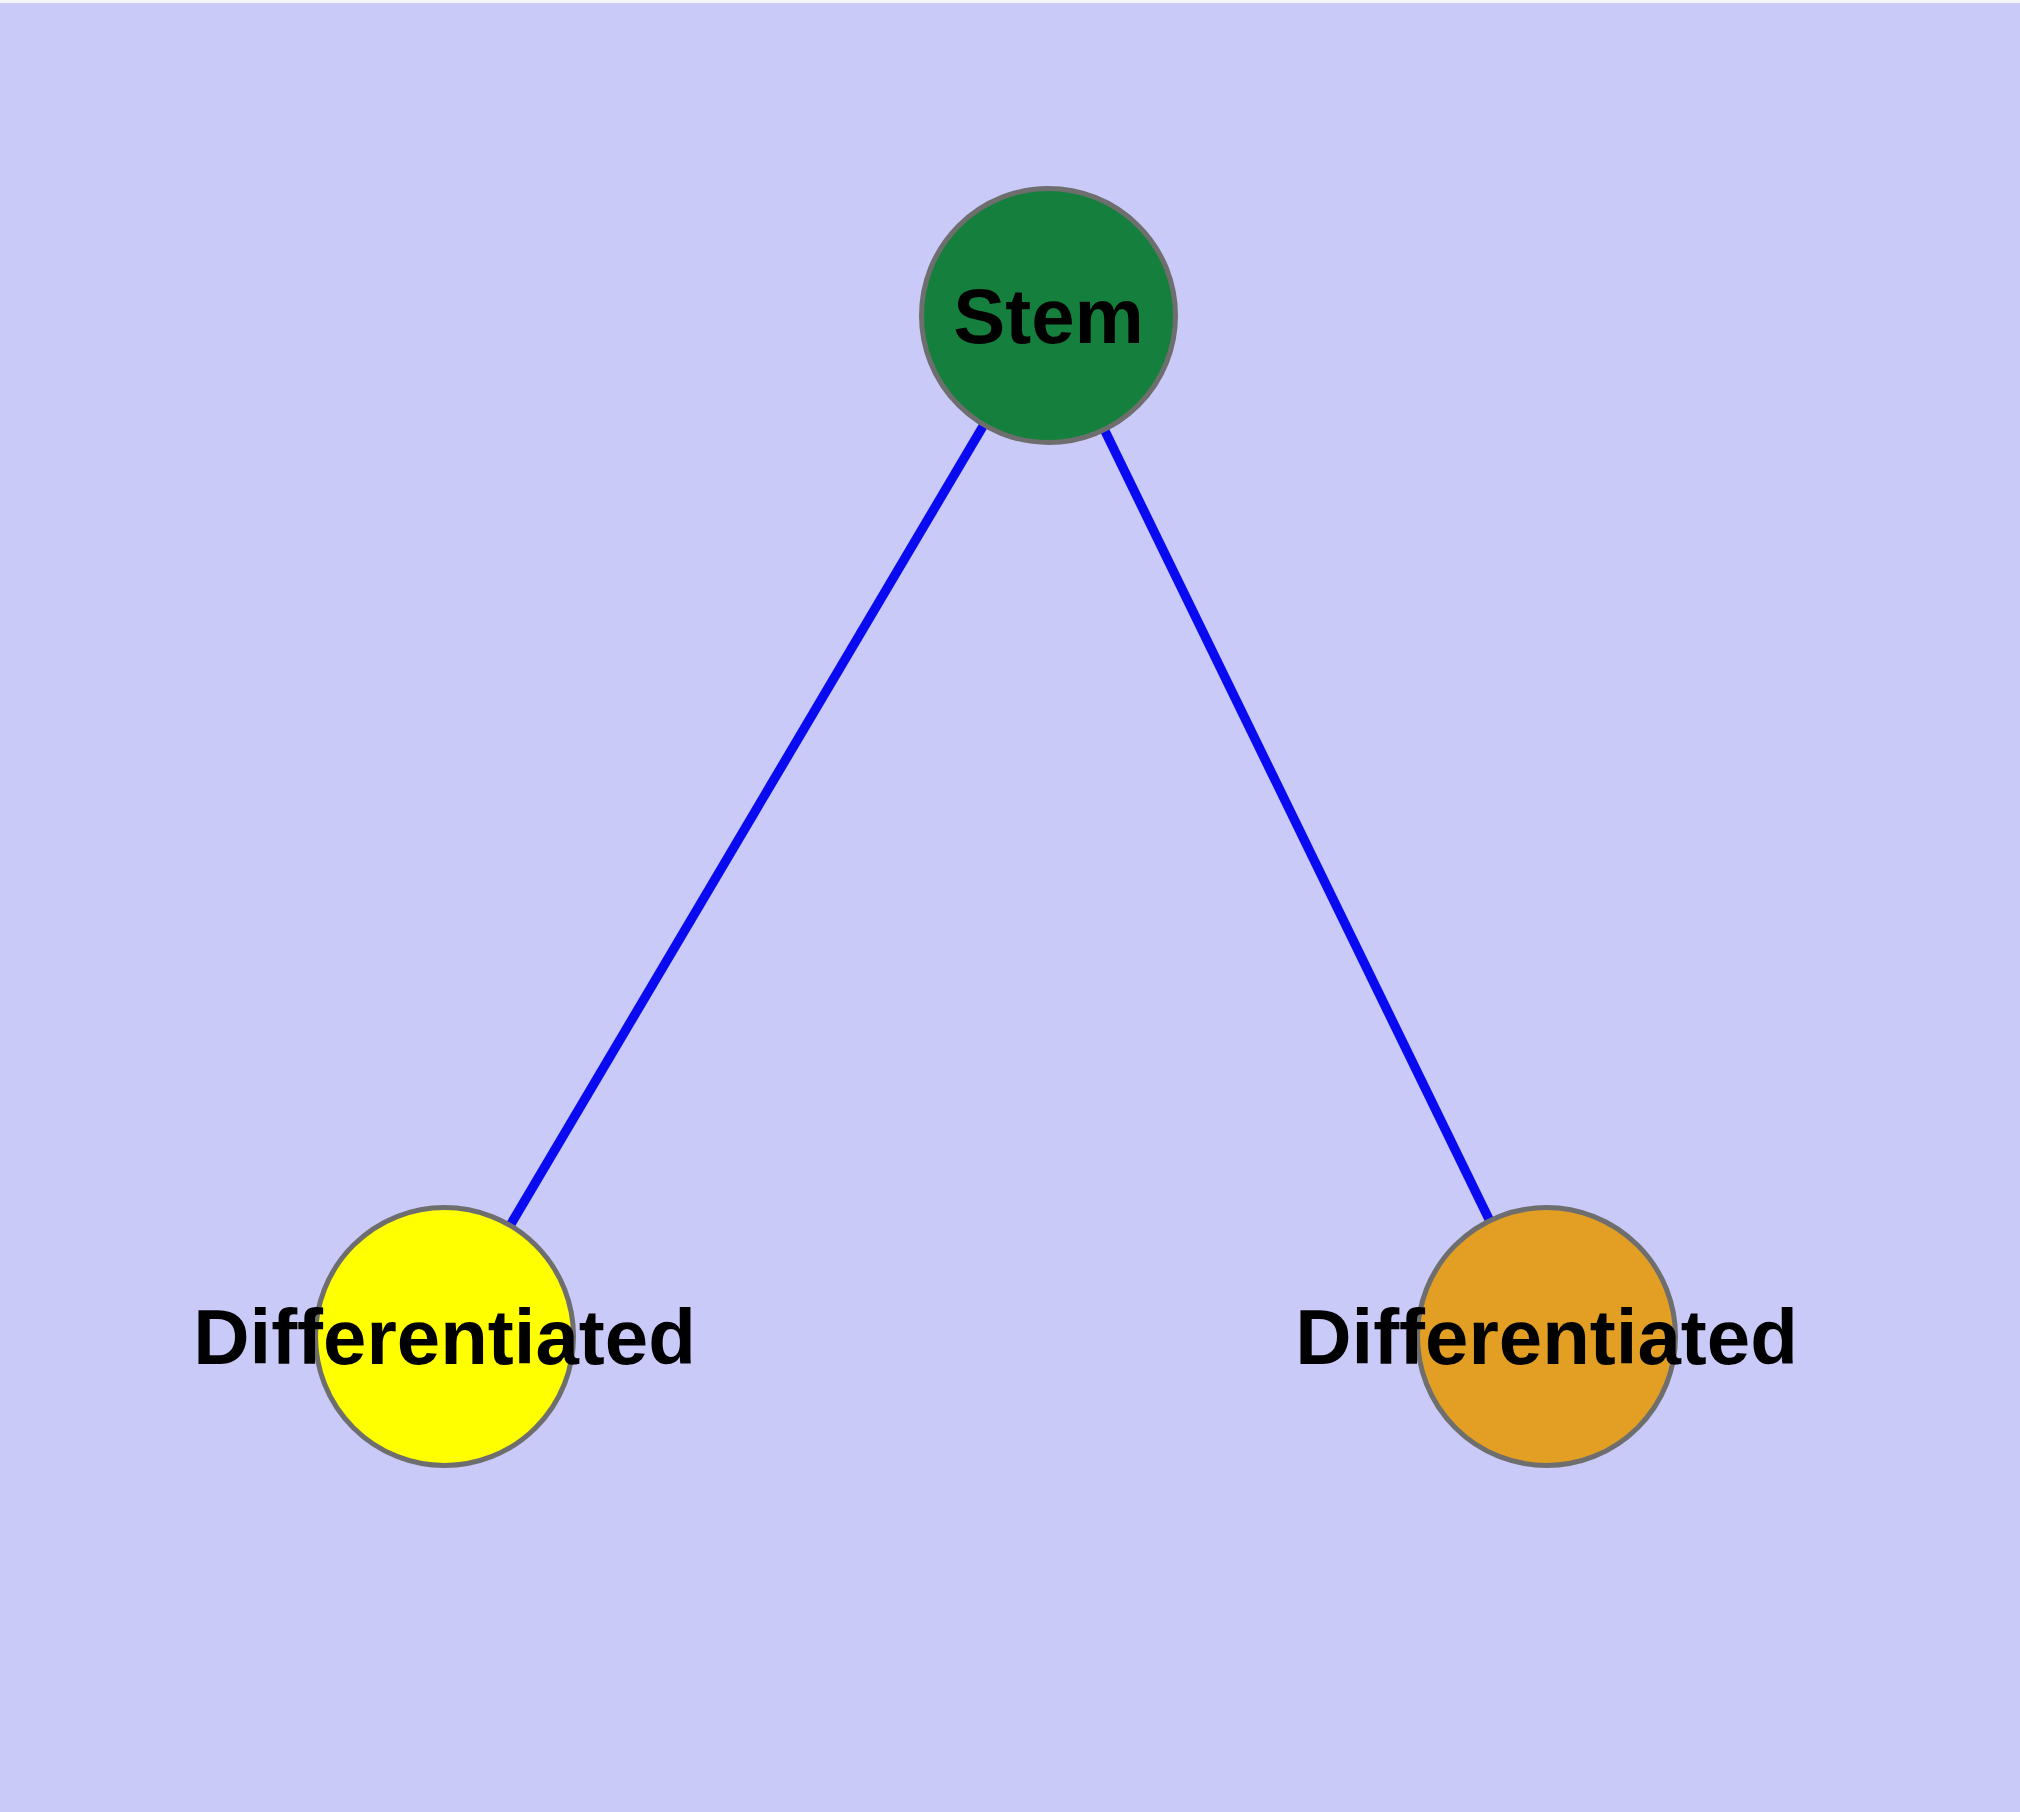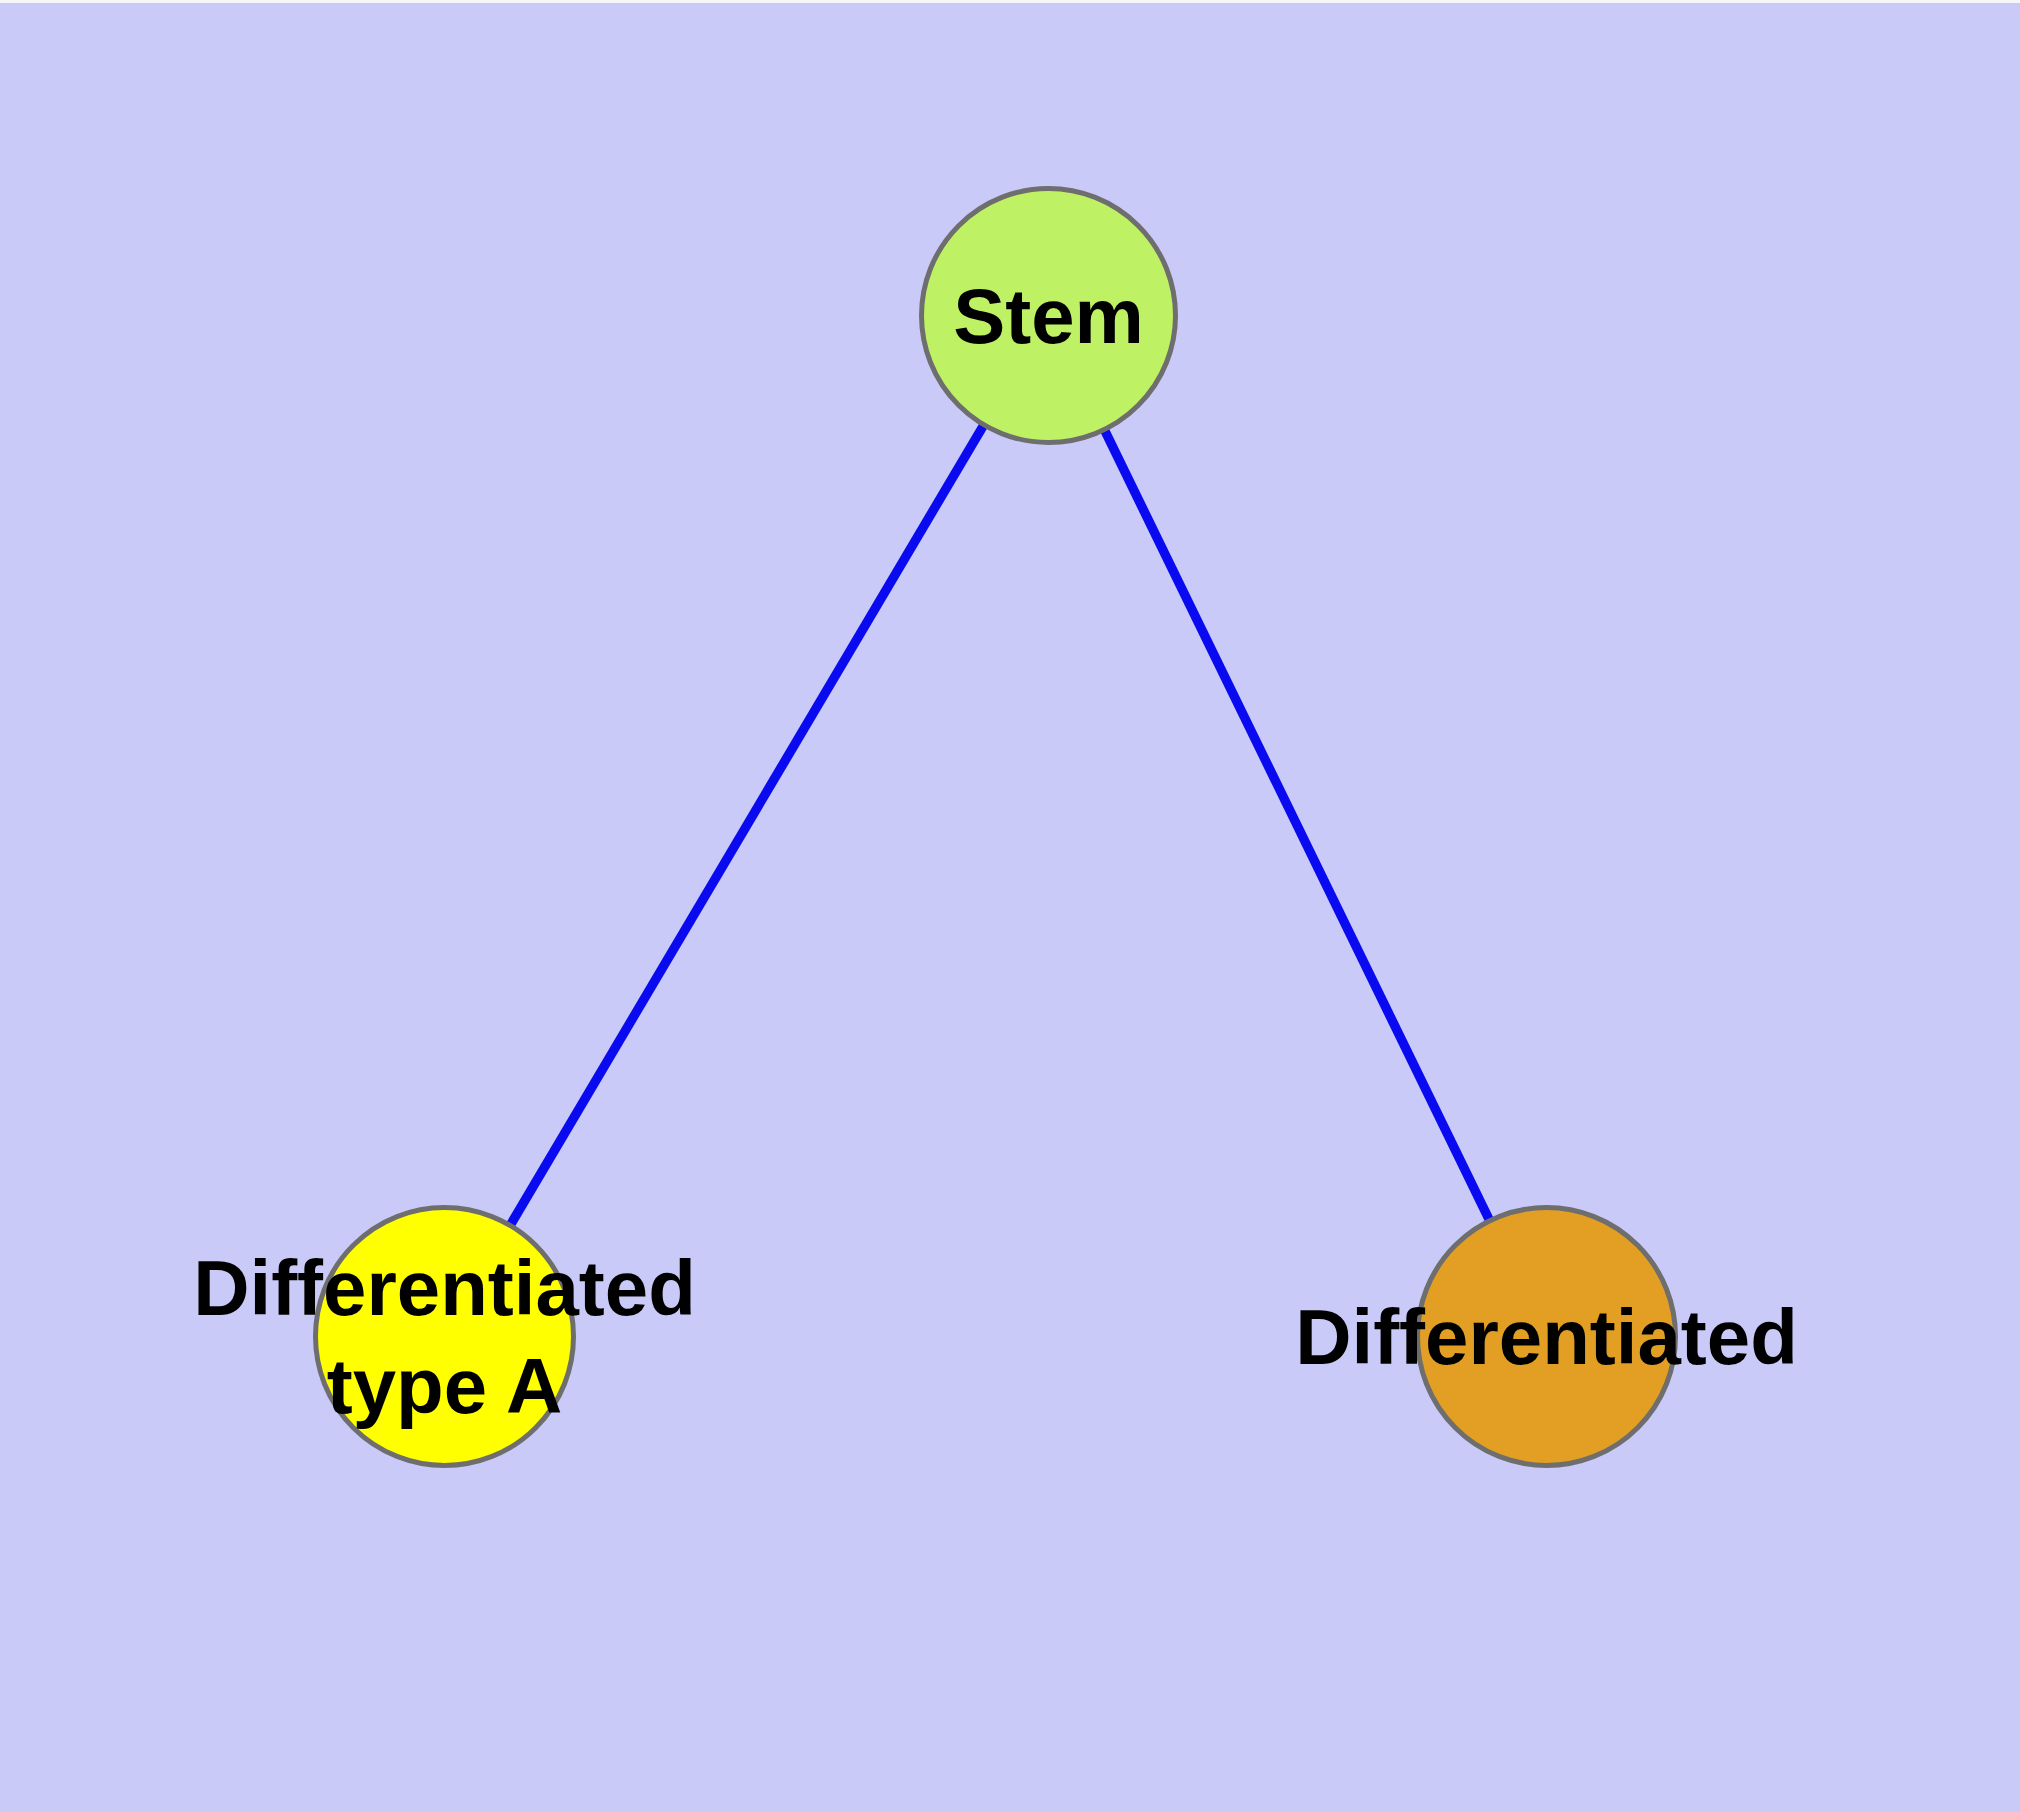--- a/index.html
+++ b/index.html
@@ -61,30 +61,29 @@
 
 <div class="canvas">
 
   <div class="top-strip"></div>
 
   <svg class="edges-layer" width="2021" height="1812" viewBox="0 0 2384 2138">
     <line id="edge-0" x1="1237" y1="372" x2="524" y2="1577" stroke="#0A0AF0" stroke-width="11"></line>
     <line id="edge-1" x1="1237" y1="372" x2="1824" y2="1577" stroke="#0A0AF0" stroke-width="11"></line>
   </svg>
 
-  <div class="node" id="node-stem" style="left: 919px; top: 186px; width: 259px; height: 259px; background: #bef264; border: 5.1px solid rgb(110, 110, 110);">
+  <div class="node" id="node-stem" style="left: 919px; top: 186px; width: 259px; height: 259px; background: #15803d; border: 5.1px solid rgb(110, 110, 110);">
     <div class="node-label" style="font-size: 78px; color: rgb(0, 0, 0);">
       <span class="label-line">Stem</span>
     </div>
   </div>
 
   <div class="node" id="node-type-a" style="left: 313px; top: 1205px; width: 263px; height: 263px; background: rgb(255, 255, 0); border: 5.1px solid rgb(110, 110, 110);">
     <div class="node-label" style="font-size: 78px; color: rgb(0, 0, 0);">
       <span class="label-line">Differentiated</span>
-      <span class="label-line">type A</span>
     </div>
   </div>
 
   <div class="node" id="node-type-b" style="left: 1415px; top: 1205px; width: 263px; height: 263px; background: rgb(226, 159, 36); border: 5.1px solid rgb(110, 110, 110);">
     <div class="node-label" style="font-size: 78px; color: rgb(0, 0, 0);">
       <span class="label-line">Differentiated</span>
     </div>
   </div>
 
 </div>

